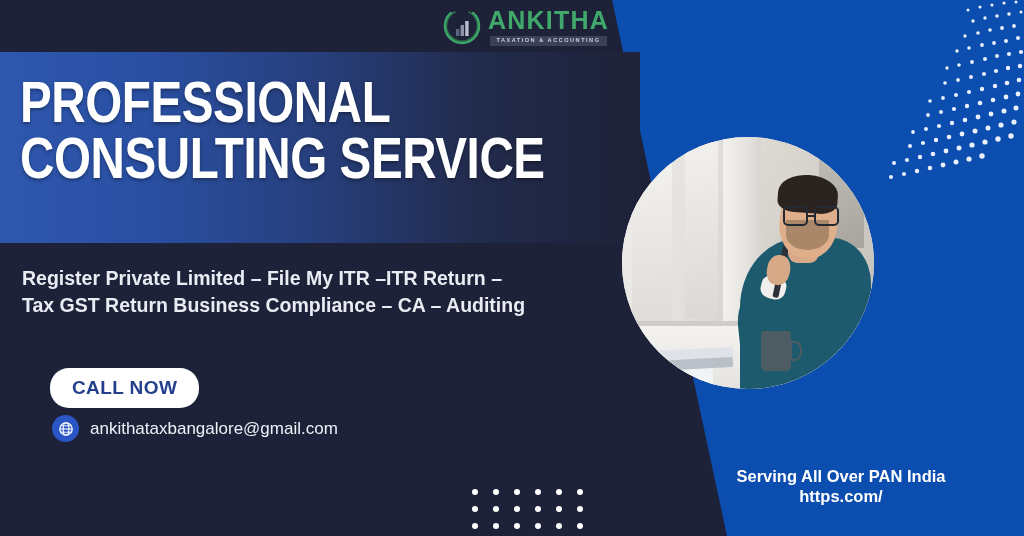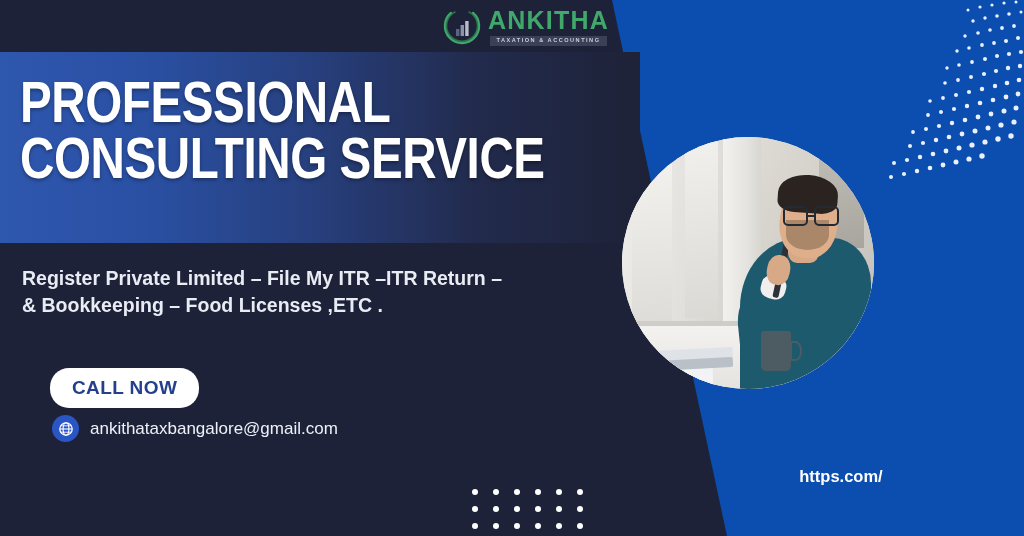--- a/index.html
+++ b/index.html
@@ -265,21 +265,21 @@
     </div>
   </div>
 
   <div class="headline">
     <div>PROFESSIONAL</div>
     <div>CONSULTING SERVICE</div>
   </div>
 
   <div class="subcopy">
     <div>Register Private Limited – File My ITR –ITR Return  –</div>
-    <div>&amp; Bookkeeping – Food Licenses ,ETC .</div>
+    <div>Tax GST Return Business Compliance – CA – Auditing</div>
   </div>
 
   <button class="cta">CALL NOW</button>
 
   <div class="contact">
     <div class="crow">
       <span class="cicon">
         <svg width="16" height="16" viewBox="0 0 16 16" aria-hidden="true">
           <circle cx="8" cy="8" r="6.2" fill="none" stroke="#ffffff" stroke-width="1.3"></circle>
           <ellipse cx="8" cy="8" rx="2.9" ry="6.2" fill="none" stroke="#ffffff" stroke-width="1.1"></ellipse>
@@ -342,16 +342,17 @@
           <circle cx="26" cy="39" r="3"></circle>
           <circle cx="47" cy="39" r="3"></circle>
         <circle cx="68" cy="39" r="3"></circle>
           <circle cx="89" cy="39" r="3"></circle>
           <circle cx="110" cy="39" r="3"></circle>
       </g>
     </svg>
   </div>
 
   <div class="serving">
+    <div>Serving All Over PAN India</div>
     <div class="url">https.com/</div>
   </div>
 
 </div>
 
 </body></html>

